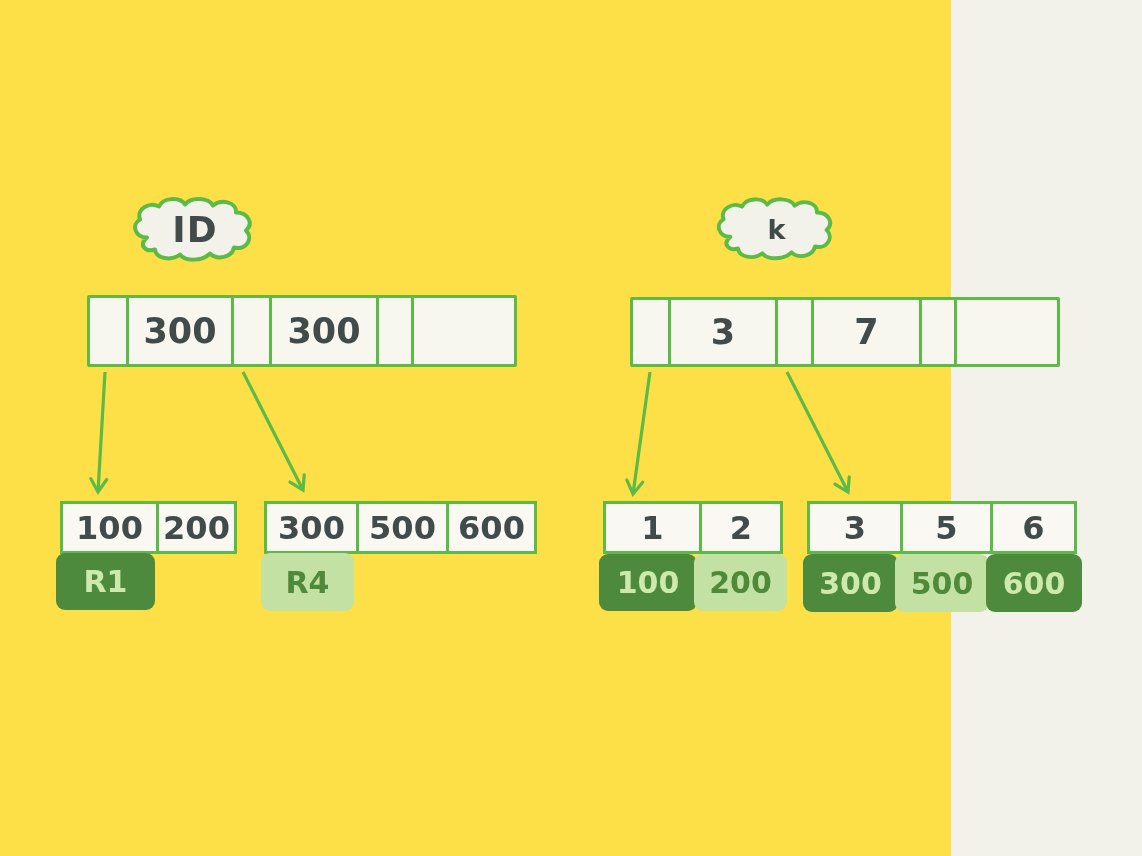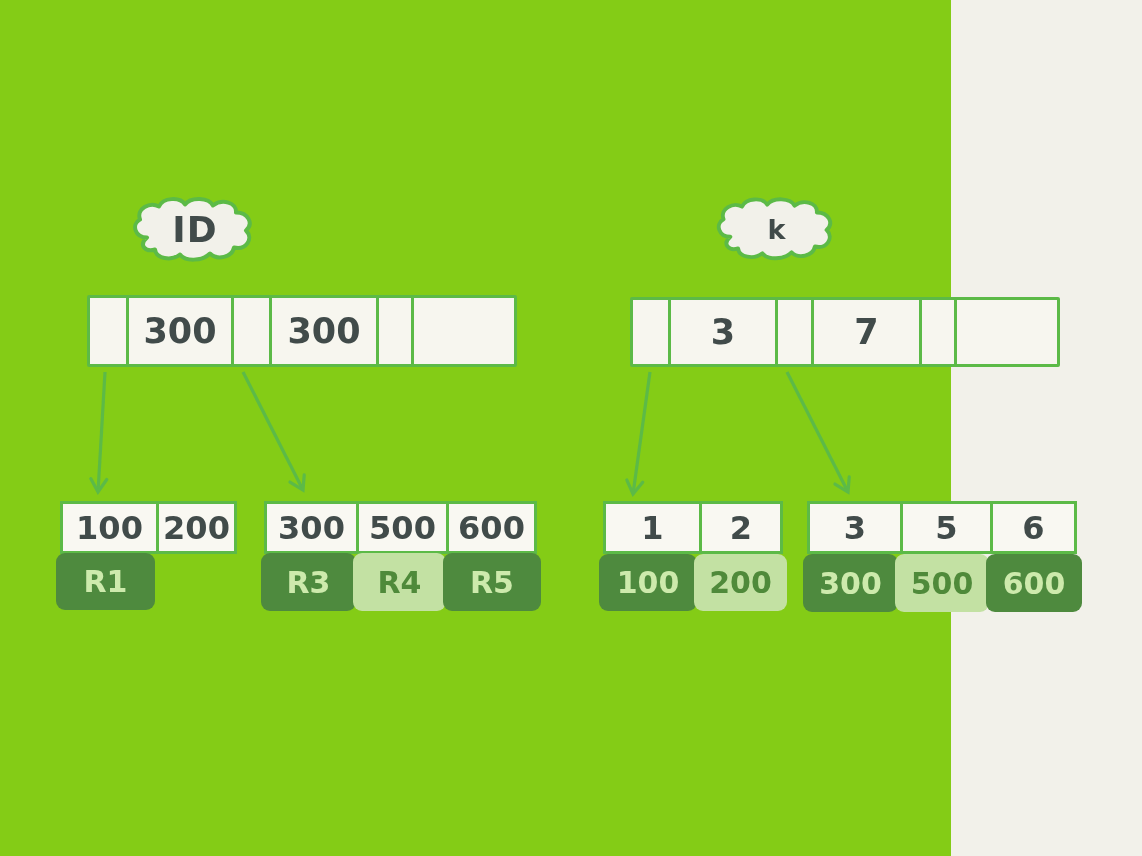--- a/index.html
+++ b/index.html
@@ -2,21 +2,21 @@
 <html><head>
 <meta charset="utf-8">
 <style>
   html,body{margin:0;padding:0;}
   body{
     width:1142px;height:856px;
     background:#f2f1ea;
     font-family:"DejaVu Sans", sans-serif;
     overflow:hidden;
   }
-  .canvas{position:relative;width:951px;height:856px;background:#84cc16;}
+  .canvas{position:relative;width:951px;height:856px;background:#fde047;}
 
   
   .cloud{position:absolute;}
   .cloud svg{position:absolute;left:0;top:0;}
   .cloud .cloud-label{
     position:absolute;left:0;top:0;width:100%;height:100%;
     display:flex;align-items:center;justify-content:center;
     color:#414b4a;font-weight:600;letter-spacing:1px;
   }
   #cloud-left{left:125px;top:192px;width:140px;height:75px;}
@@ -141,23 +141,21 @@
   <div class="leaf-values" id="leaf-vals-l1">
     <div class="record-block dark" style="width:99px">R1</div>
   </div>
 
   <div class="leaf-keys" id="leaf-keys-l2">
     <div class="leaf-key-cell" style="width:89px">300</div>
     <div class="leaf-key-cell" style="width:90px">500</div>
     <div class="leaf-key-cell" style="flex:1">600</div>
   </div>
   <div class="leaf-values" id="leaf-vals-l2">
-    <div class="record-block dark" style="width:95px">R3</div>
     <div class="record-block light" style="width:93px">R4</div>
-    <div class="record-block dark" style="flex:1">R5</div>
   </div>
 
   <div class="leaf-keys" id="leaf-keys-r1">
     <div class="leaf-key-cell" style="width:93px">1</div>
     <div class="leaf-key-cell" style="flex:1">2</div>
   </div>
   <div class="leaf-values" id="leaf-vals-r1">
     <div class="record-block dark" style="width:98px">100</div>
     <div class="record-block light" style="flex:1">200</div>
   </div>

